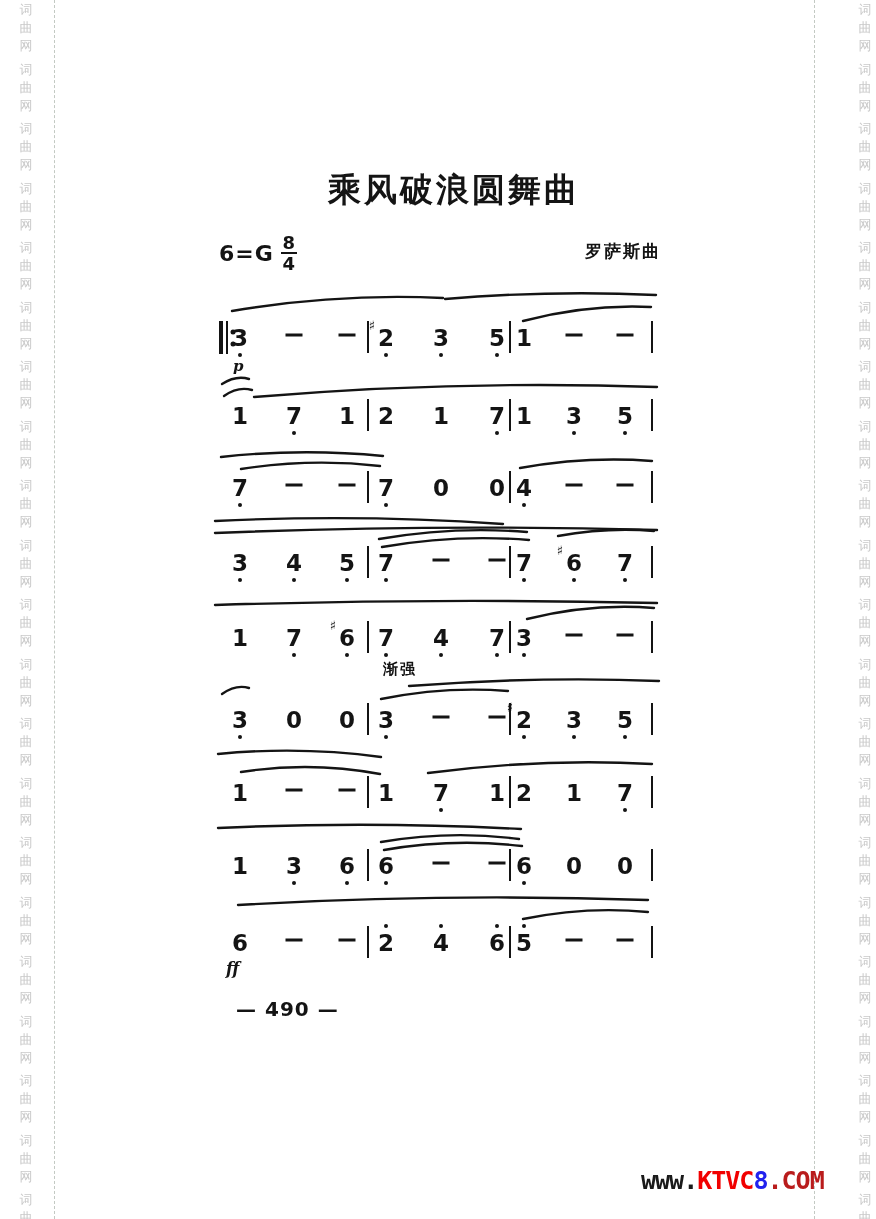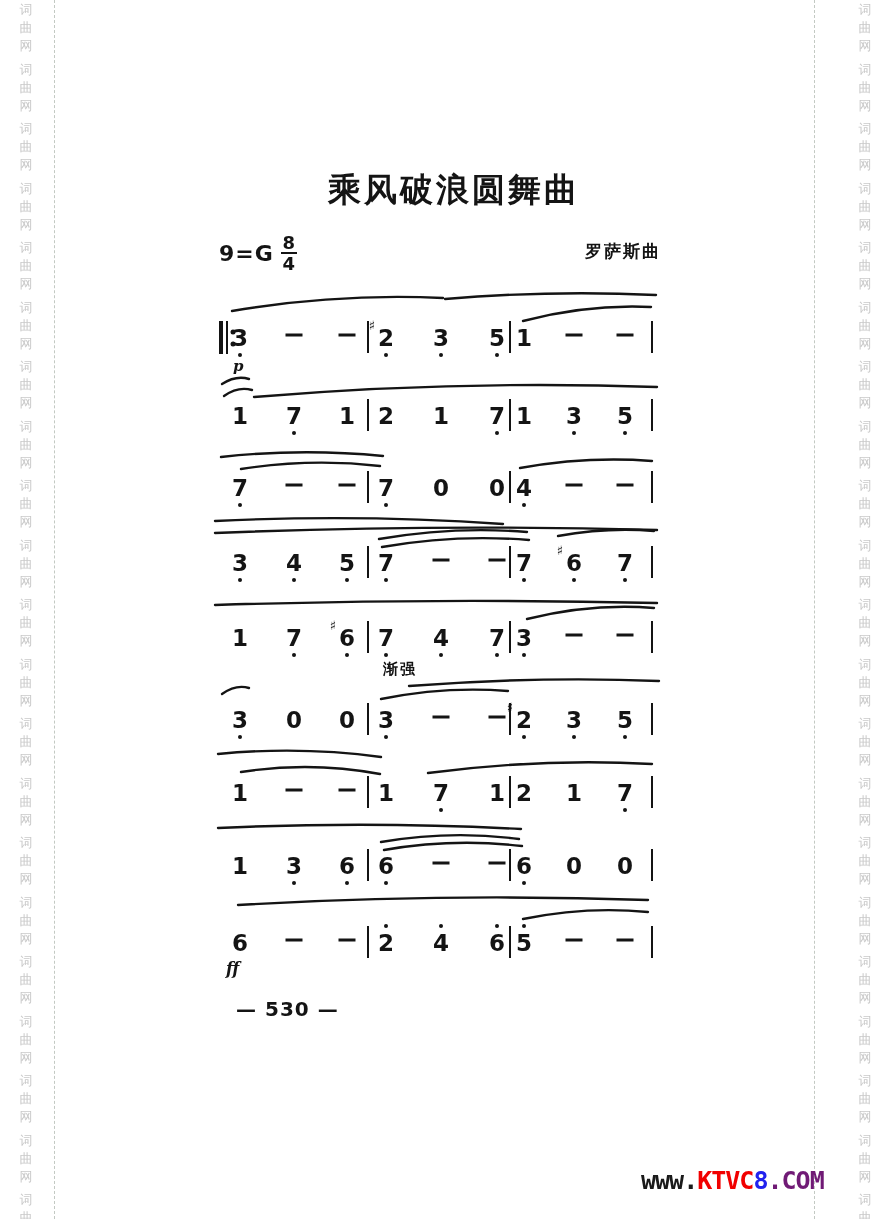--- a/index.html
+++ b/index.html
@@ -176,21 +176,21 @@
       <span class="wm-char" style="left: 865px; top: 1133.5px;">词</span>
       <span class="wm-char" style="left: 865px; top: 1151.5px;">曲</span>
       <span class="wm-char" style="left: 865px; top: 1169.5px;">网</span>
       <span class="wm-char" style="left: 865px; top: 1193px;">词</span>
       <span class="wm-char" style="left: 865px; top: 1211px;">曲</span>
     </div>
 
   <div class="title">乘风破浪圆舞曲</div>
 
   <div class="keysig">
-    <span class="key">9=G</span>
+    <span class="key">6=G</span>
     <span class="timesig">
       <span class="num">8</span>
       <span class="rule"></span>
       <span class="num">4</span>
     </span>
   </div>
 
   <div class="composer">罗萨斯曲</div>
 
   <div id="score">
@@ -380,16 +380,16 @@
         <path d="M218 828 Q370 821 521 829"></path>
         <path d="M381 842 Q451 830 519 839"></path>
         <path d="M384 850 Q453 838 522 846"></path>
         <path d="M238 905 Q443 893 648 900"></path>
         <path d="M523 919 Q586 906 648 912"></path>
       </g>
   </svg>
 
   <div class="cresc">渐强</div>
 
-  <div class="pagenum">— 530 —</div>
-
-  <div class="logo" id="logo"><span style="color: rgb(26, 26, 26);">www.</span><span style="color: rgb(241, 0, 0);">KTVC</span><span style="color: rgb(34, 34, 238);">8</span><span style="color: #701a75;">.COM</span></div>
+  <div class="pagenum">— 490 —</div>
+
+  <div class="logo" id="logo"><span style="color: rgb(26, 26, 26);">www.</span><span style="color: rgb(241, 0, 0);">KTVC</span><span style="color: rgb(34, 34, 238);">8</span><span style="color: #b91c1c;">.COM</span></div>
 </div>
 
 </body></html>

